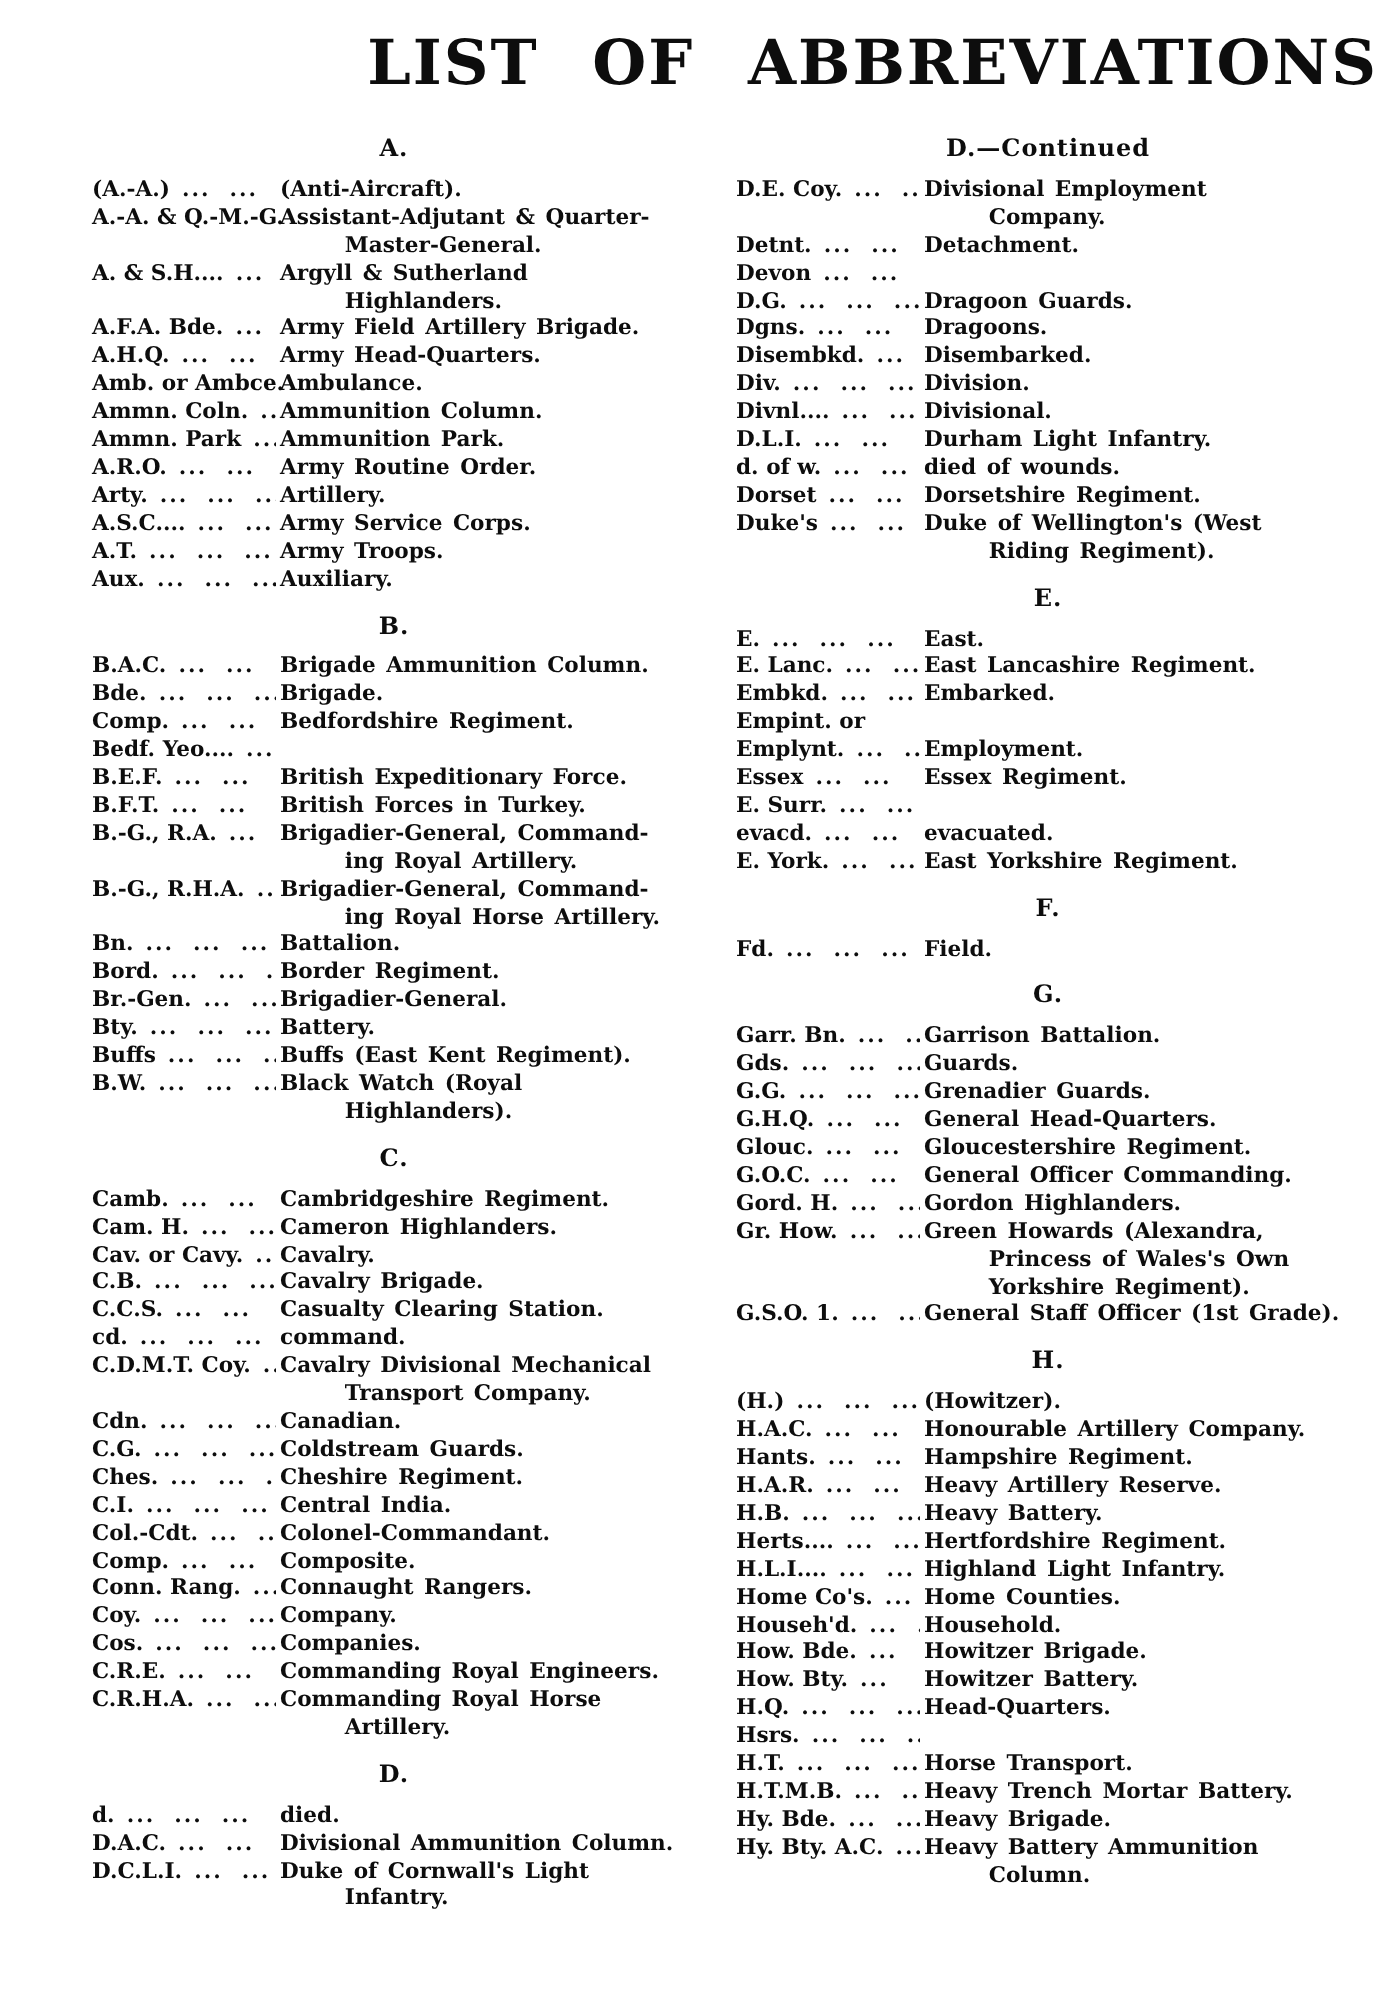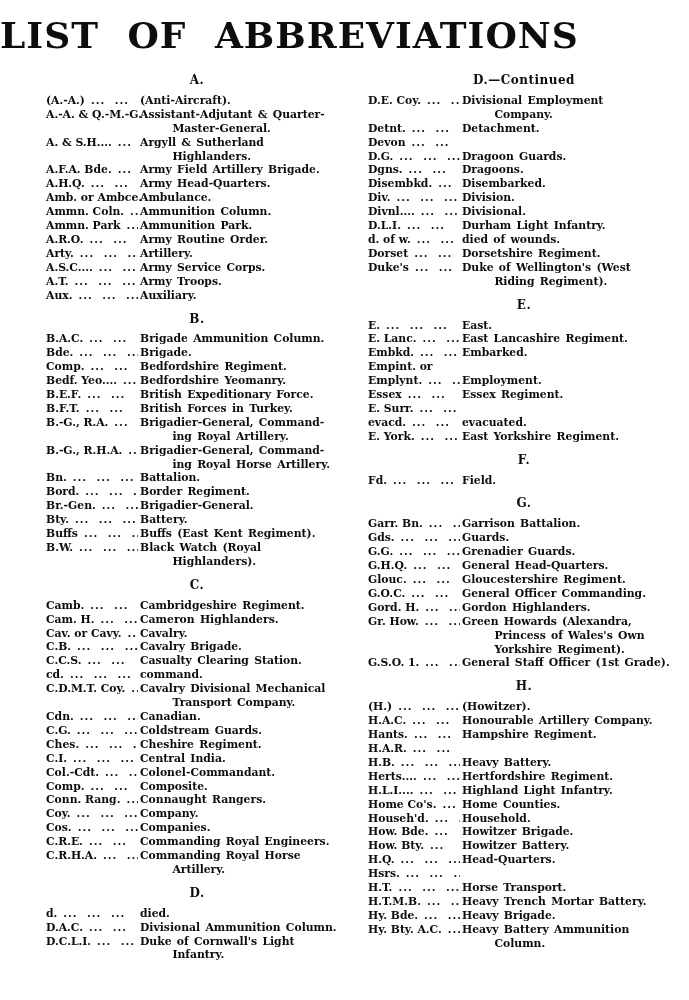--- a/index.html
+++ b/index.html
@@ -7,22 +7,22 @@
     width: 689px; height: 1000px;
     background: #ffffff;
     overflow: hidden;
     font-family: "DejaVu Serif", "Liberation Serif", serif;
     color: #0d0d0d;
     -webkit-font-smoothing: antialiased;
   }
   .page { padding-top: 8px; }
 
   h1.title {
-    text-align: left;
-    font-size: 36px;
+    text-align: right;
+    font-size: 31px;
     font-weight: bold;
     letter-spacing: 1px;
     word-spacing: 15px;
     margin: 6px 0 13px 0;
   }
 
   .note {
     width: 548px;
     margin: 0 auto 6px auto;
     font-size: 13.5px;
@@ -152,21 +152,20 @@
         <div class="entry">
           <span class="abbr"><span class="at">Bde.</span><span class="dots">...  ...  ...</span></span>
           <span class="def">Brigade.</span>
         </div>
         <div class="entry">
           <span class="abbr"><span class="at">Comp.</span><span class="dots">...  ...  ...</span></span>
           <span class="def">Bedfordshire Regiment.</span>
         </div>
         <div class="entry">
           <span class="abbr"><span class="at">Bedf. Yeo....</span><span class="dots">...</span></span>
-          <span class="def">Bedfordshire Yeomanry.</span>
         </div>
         <div class="entry">
           <span class="abbr"><span class="at">B.E.F.</span><span class="dots">...  ...</span></span>
           <span class="def">British Expeditionary Force.</span>
         </div>
         <div class="entry">
           <span class="abbr"><span class="at">B.F.T.</span><span class="dots">...  ...</span></span>
           <span class="def">British Forces in Turkey.</span>
         </div>
         <div class="entry">
@@ -433,20 +432,21 @@
         <div class="entry">
           <span class="abbr"><span class="at">H.A.C.</span><span class="dots">...  ...</span></span>
           <span class="def">Honourable Artillery Company.</span>
         </div>
         <div class="entry">
           <span class="abbr"><span class="at">Hants.</span><span class="dots">...  ...</span></span>
           <span class="def">Hampshire Regiment.</span>
         </div>
         <div class="entry">
           <span class="abbr"><span class="at">H.A.R.</span><span class="dots">...  ...</span></span>
+          <span class="def">Heavy Artillery Reserve.</span>
         </div>
         <div class="entry">
           <span class="abbr"><span class="at">H.B.</span><span class="dots">...  ...  ...</span></span>
           <span class="def">Heavy Battery.</span>
         </div>
         <div class="entry">
           <span class="abbr"><span class="at">Herts....</span><span class="dots">...  ...</span></span>
           <span class="def">Hertfordshire Regiment.</span>
         </div>
         <div class="entry">

